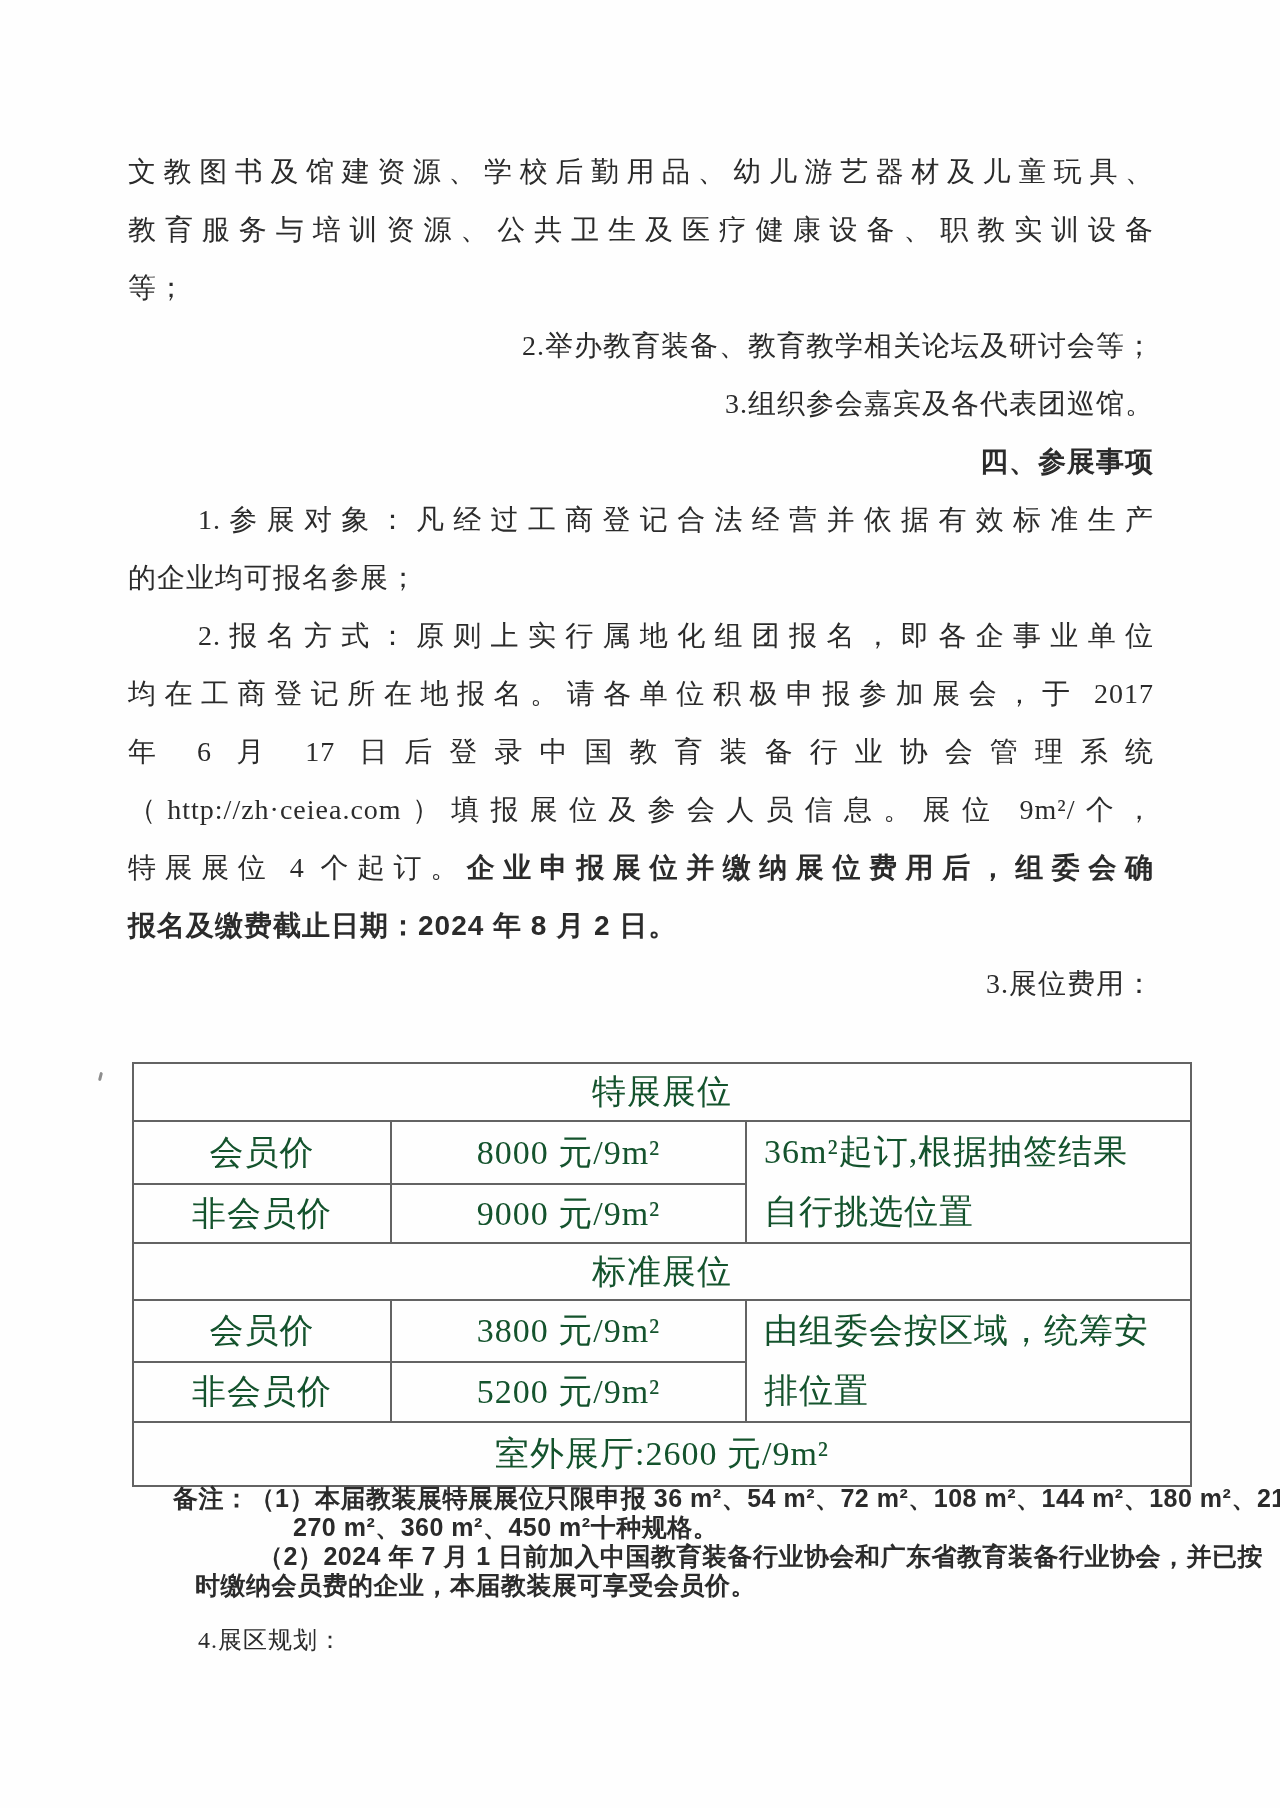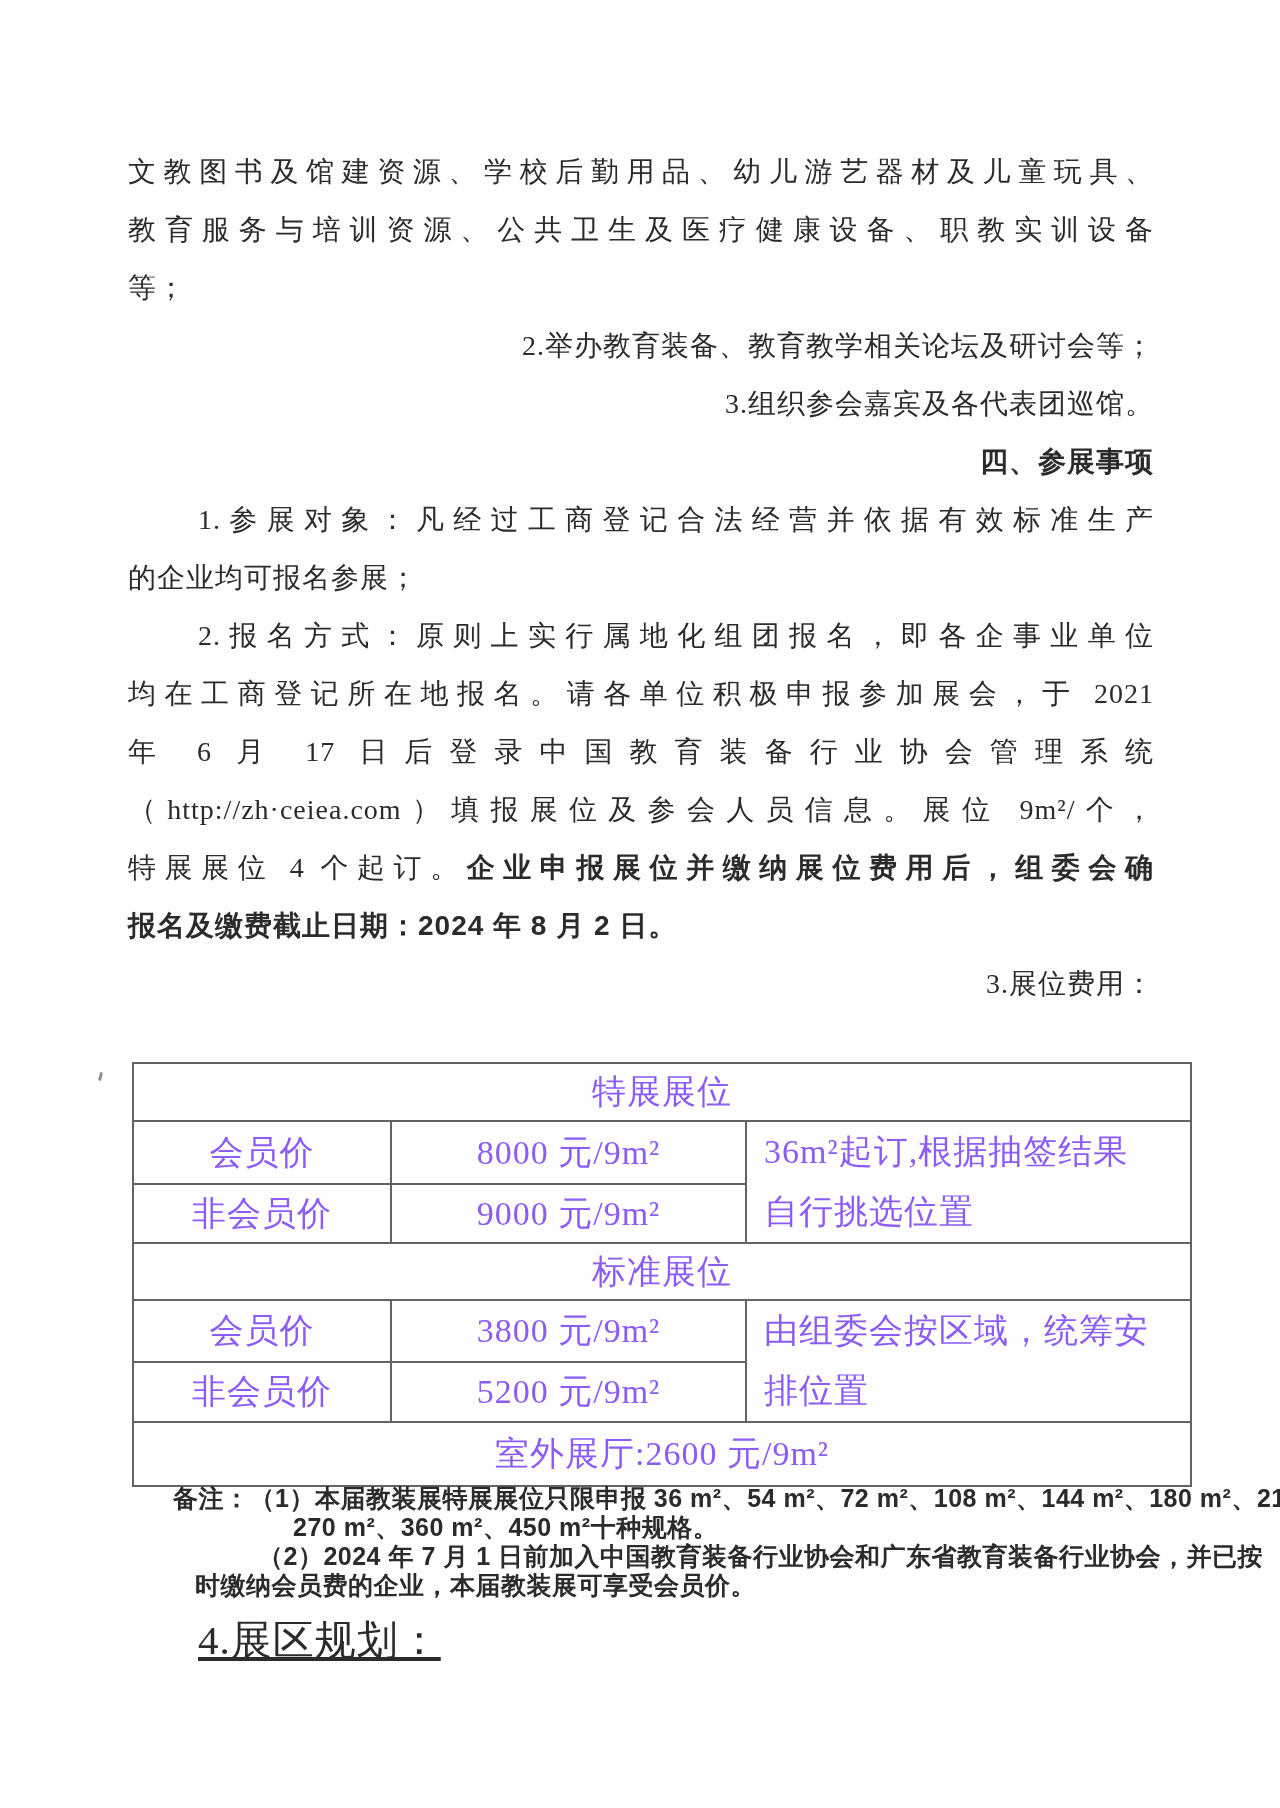--- a/index.html
+++ b/index.html
@@ -35,21 +35,21 @@
     font-family:"Liberation Sans","DejaVu Sans",sans-serif;
     font-weight:700;
   }
   
   .price-table{
     position:absolute;left:132px;top:1062px;
     border-collapse:collapse;
     table-layout:fixed;
     width:1058px;
     font-size:34px;
-    color:#8b5cf6;
+    color:#14532d;
   }
   .price-table td{
     border:2px solid #636363;
     text-align:center;
     vertical-align:middle;
     padding:0;
     letter-spacing:1px;
   }
   .price-table td.note-cell{
     text-align:left;
@@ -76,24 +76,23 @@
     white-space:nowrap;
     letter-spacing:0.5px;
   }
   .rl1{padding-left:41px;}
   .rl2{padding-left:161px;}
   .rl3{padding-left:126px;}
   .rl4{padding-left:63px;}
   
   .section4{
     position:absolute;left:128px;top:1611px;width:1026px;
-    height:58px;line-height:58px;font-size:41px;
+    height:58px;line-height:58px;font-size:24px;
     padding-left:70px;box-sizing:border-box;
     letter-spacing:1px;
-    text-decoration:underline;
   }
   
   .speck{
     position:absolute;left:99px;top:1072px;
     width:3px;height:9px;background:#8d8d8d;
     border-radius:2px;transform:rotate(14deg);
   }
 </style>
 </head>
 <body>
@@ -103,21 +102,21 @@
   <div class="body-text">
     <div class="bl j"><span>文教图书及馆建资源、学校后勤用品、幼儿游艺器材及儿童玩具、</span></div>
     <div class="bl j"><span>教育服务与培训资源、公共卫生及医疗健康设备、职教实训设备</span></div>
     <div class="bl"><span>等；</span></div>
     <div class="bl indent"><span>2.举办教育装备、教育教学相关论坛及研讨会等；</span></div>
     <div class="bl indent"><span>3.组织参会嘉宾及各代表团巡馆。</span></div>
     <div class="bl indent hei"><span>四、参展事项</span></div>
     <div class="bl indent j"><span>1.参展对象：凡经过工商登记合法经营并依据有效标准生产</span></div>
     <div class="bl"><span>的企业均可报名参展；</span></div>
     <div class="bl indent j"><span>2.报名方式：原则上实行属地化组团报名，即各企事业单位</span></div>
-    <div class="bl j"><span>均在工商登记所在地报名。请各单位积极申报参加展会，于 2021</span></div>
+    <div class="bl j"><span>均在工商登记所在地报名。请各单位积极申报参加展会，于 2017</span></div>
     <div class="bl j"><span>年 6 月 17 日后登录中国教育装备行业协会管理系统</span></div>
     <div class="bl j"><span>（http://zh·ceiea.com）填报展位及参会人员信息。展位 9m²/个，</span></div>
     <div class="bl j"><span>特展展位 4 个起订。</span><span class="hei">企业申报展位并缴纳展位费用后，组委会确</span></div>
     <div class="bl hei"><span>报名及缴费截止日期：2024 年 8 月 2 日。</span></div>
     <div class="bl indent"><span>3.展位费用：</span></div>
   </div>
 
   <div class="speck"></div>
 
   <table class="price-table">

